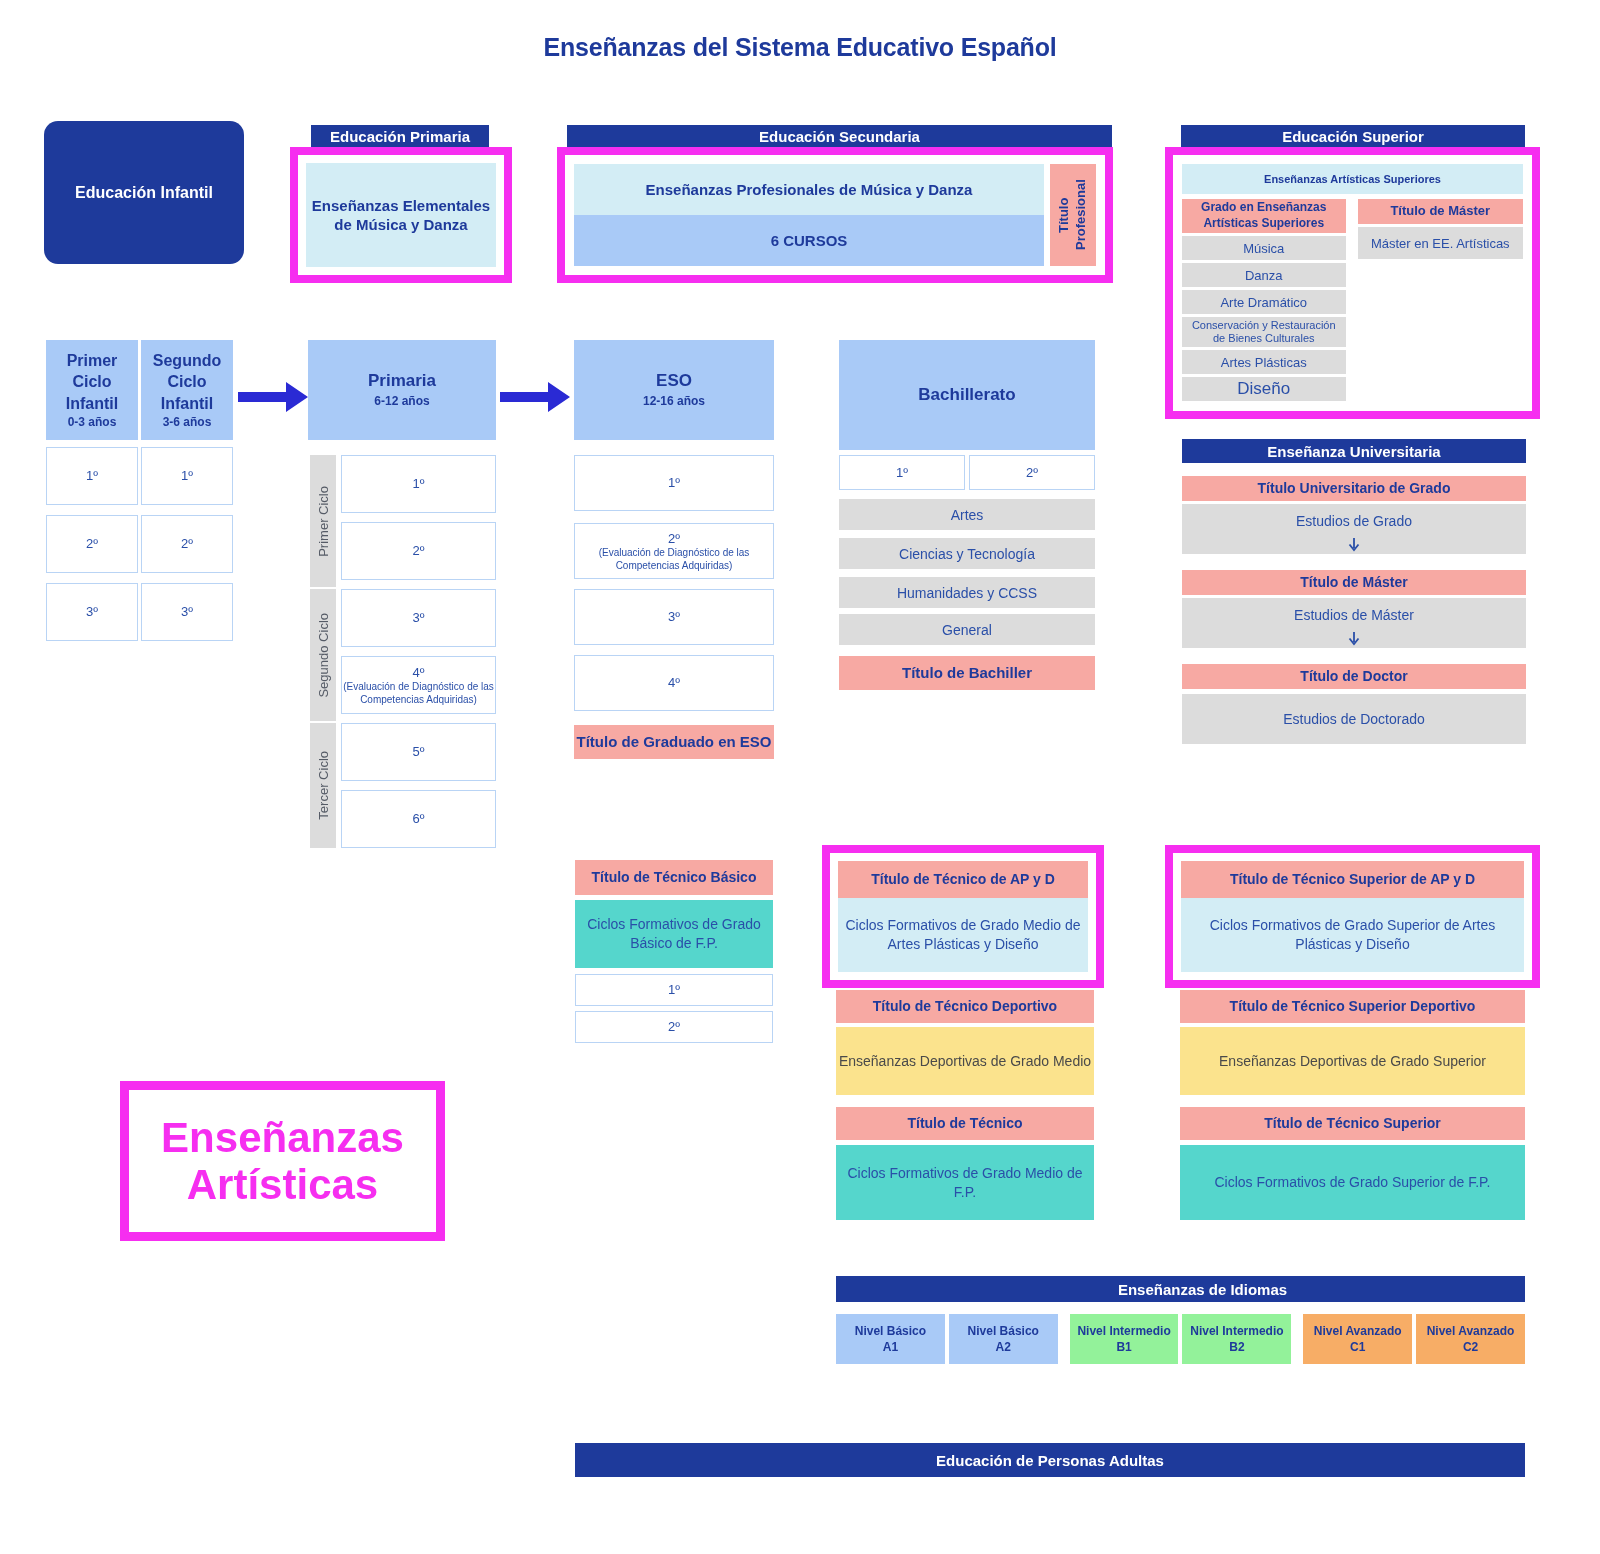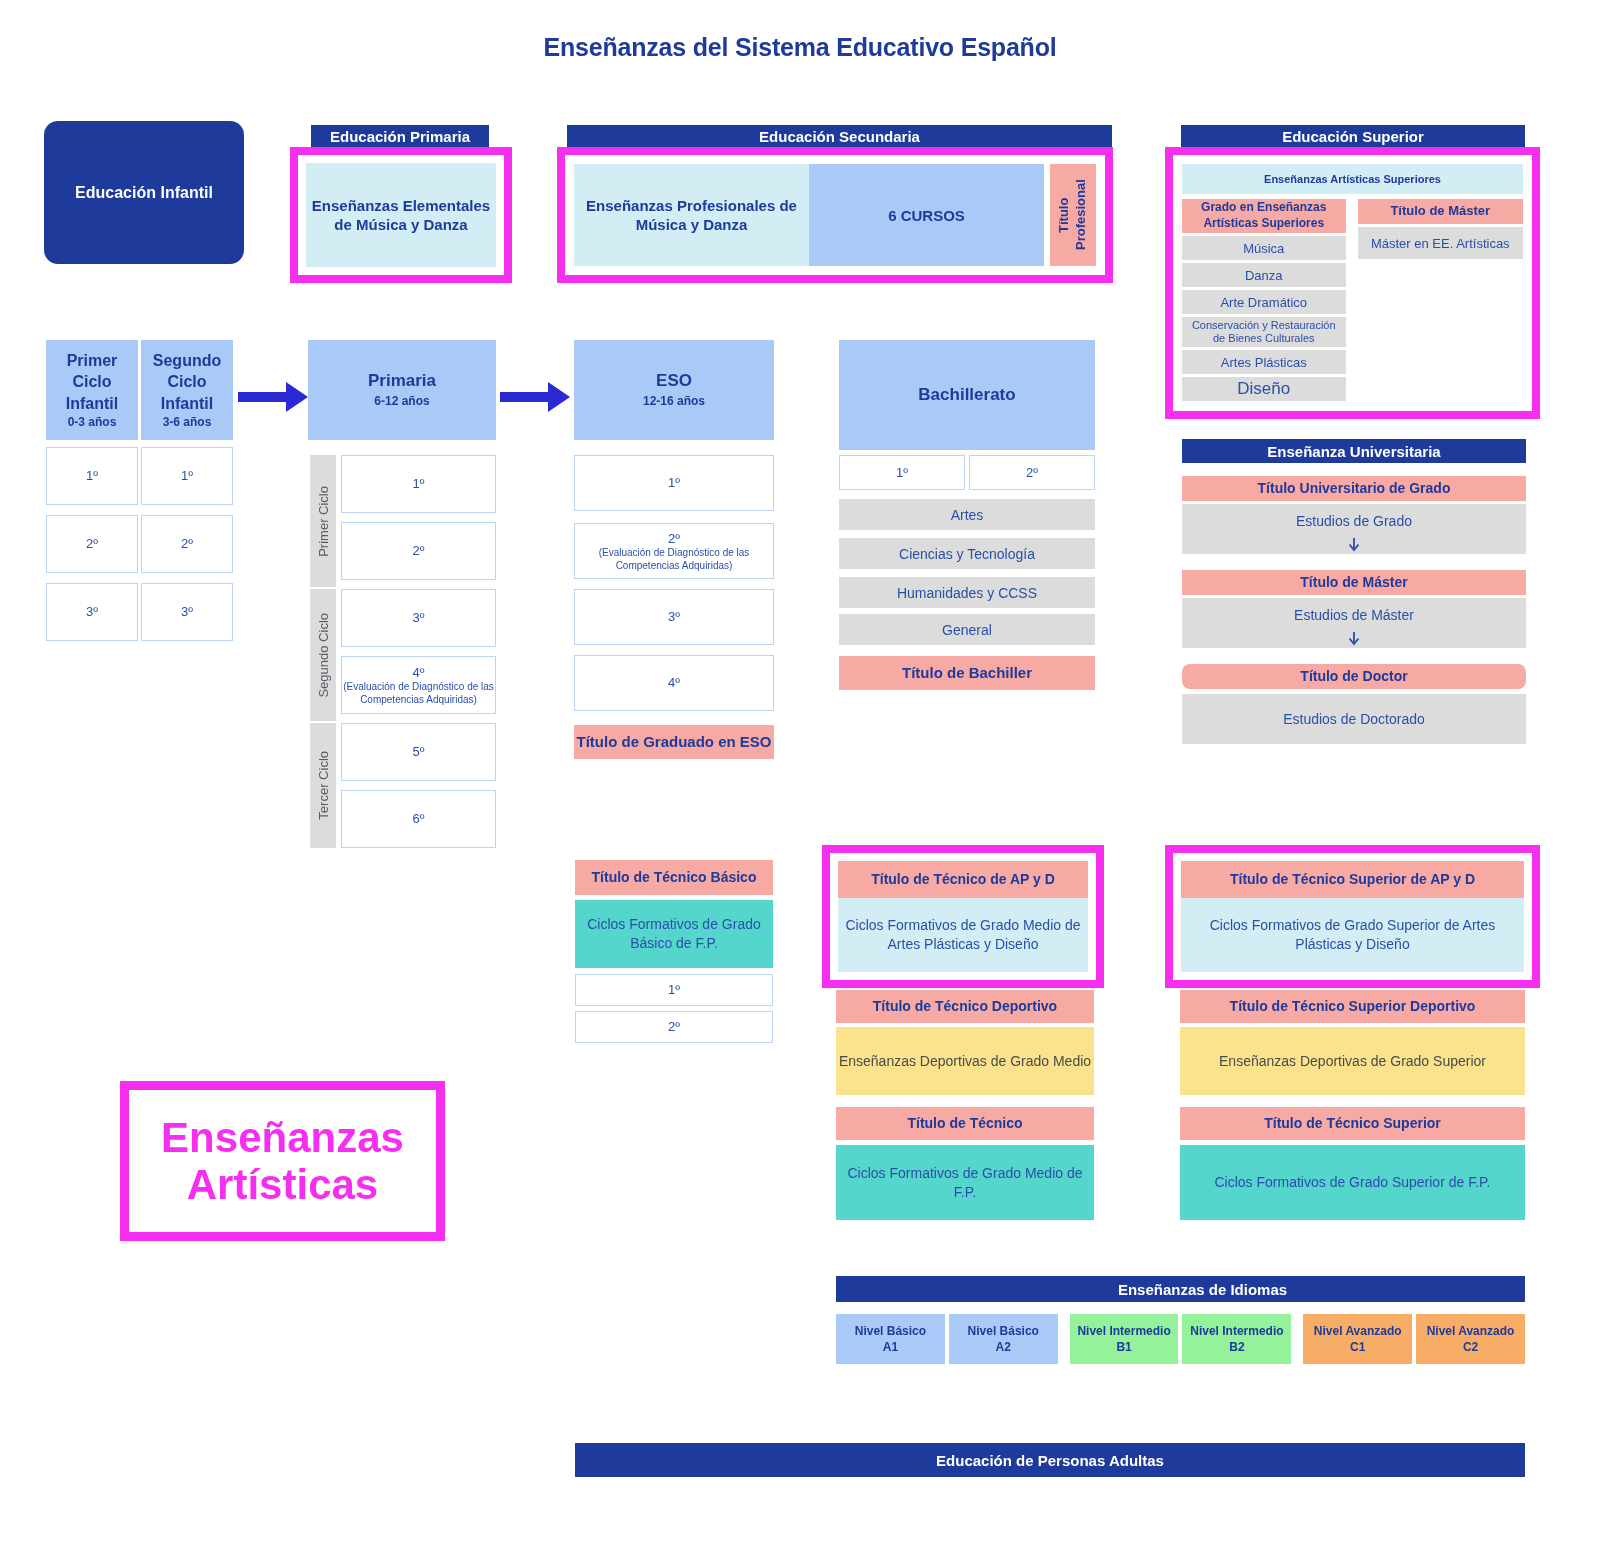--- a/index.html
+++ b/index.html
@@ -49,21 +49,21 @@
 <div class="abs ctr blue-solid" style="left:44px;top:121px;width:200px;height:143px;border-radius:14px;">Educación Infantil</div>
 
 <div class="abs ctr hdr-bar" style="left:311px;top:125px;width:178px;height:22px;">Educación Primaria</div>
 <div class="abs magenta-frame" style="left:290px;top:147px;width:222px;height:136px;padding:8px;">
   <div class="ctr lightcyan" style="width:100%;height:100%;font-size:15px;">Enseñanzas Elementales de Música y Danza</div>
 </div>
 
 <div class="abs ctr hdr-bar" style="left:567px;top:125px;width:545px;height:22px;">Educación Secundaria</div>
 <div class="abs magenta-frame" style="left:557px;top:147px;width:556px;height:136px;padding:9px;">
   <div style="position:relative;width:100%;height:100%;display:flex;gap:6px;">
-    <div style="flex:1;display:flex;flex-direction:row;gap:0;">
+    <div style="flex:1;display:flex;flex-direction:column;gap:0;">
       <div class="ctr lightcyan" style="flex:1;font-size:15px;">Enseñanzas Profesionales de Música y Danza</div>
       <div class="ctr midblue" style="flex:1;font-size:15px;">6 CURSOS</div>
     </div>
     <div class="ctr salmon" style="width:46px;font-size:13px;">
       <span class="vert-rot">Título Profesional</span>
     </div>
   </div>
 </div>
 
 <div class="abs ctr hdr-bar" style="left:1181px;top:125px;width:344px;height:22px;">Educación Superior</div>
@@ -191,21 +191,21 @@
     <path d="M7 0 V10 M2.5 6.5 L7 12 L11.5 6.5" stroke="#2a4fa8" stroke-width="1.8" fill="none"></path>
   </svg>
 </div>
 <div class="abs ctr salmon" style="left:1182px;top:570px;width:344px;height:25px;font-size:14px;">Título de Máster</div>
 <div class="abs grey-row" style="left:1182px;top:598px;width:344px;height:50px;position:absolute;">
   <div class="ctr" style="height:34px;">Estudios de Máster</div>
   <svg style="display:block;margin:0 auto;" width="14" height="14" viewBox="0 0 14 14">
     <path d="M7 0 V10 M2.5 6.5 L7 12 L11.5 6.5" stroke="#2a4fa8" stroke-width="1.8" fill="none"></path>
   </svg>
 </div>
-<div class="abs ctr salmon" style="left:1182px;top:664px;width:344px;height:25px;font-size:14px;border-radius:8px;">Título de Doctor</div>
+<div class="abs ctr salmon" style="left:1182px;top:664px;width:344px;height:25px;font-size:14px;">Título de Doctor</div>
 <div class="abs ctr grey-row" style="left:1182px;top:694px;width:344px;height:50px;">Estudios de Doctorado</div>
 
 <div class="abs ctr salmon" style="left:575px;top:860px;width:198px;height:35px;font-size:14px;">Título de Técnico Básico</div>
 <div class="abs ctr teal" style="left:575px;top:900px;width:198px;height:68px;">Ciclos Formativos de Grado Básico de F.P.</div>
 <div class="abs ctr white-course" style="left:575px;top:974px;width:198px;height:32px;">1º</div>
 <div class="abs ctr white-course" style="left:575px;top:1011px;width:198px;height:32px;">2º</div>
 
 <div class="abs magenta-frame" style="left:822px;top:845px;width:282px;height:143px;padding:8px;">
   <div style="width:100%;height:100%;">
     <div class="ctr salmon" style="height:37px;font-size:14px;">Título de Técnico de AP y D</div>

